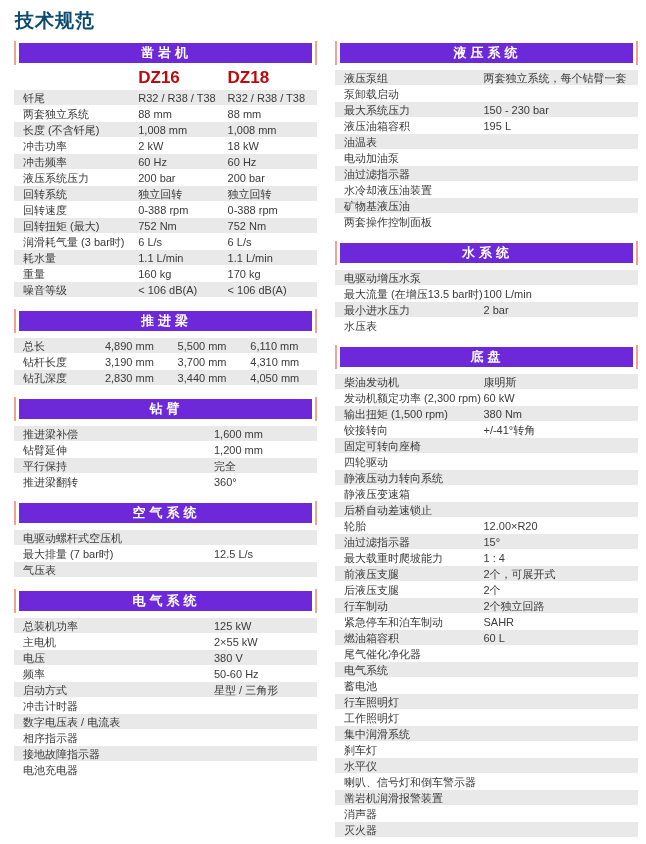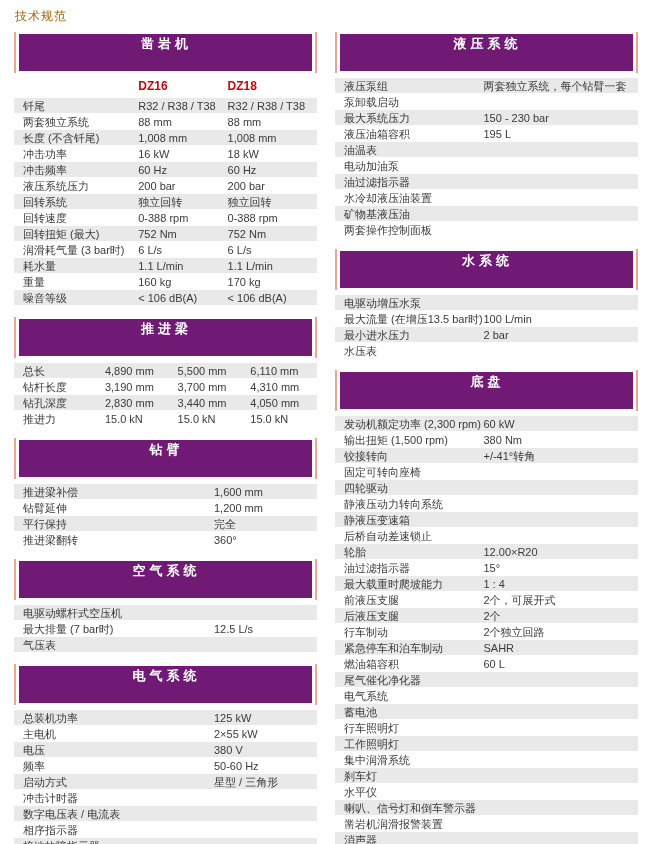--- a/index.html
+++ b/index.html
@@ -3,48 +3,48 @@
 <meta charset="utf-8">
 <style>
   html,body{margin:0;padding:0;background:#ffffff;}
   body{
     width:646px;height:844px;overflow:hidden;
     font-family:"Liberation Sans","DejaVu Sans",sans-serif;
     color:#3a3a3a;
   }
   .page{box-sizing:border-box;padding:8px 14px 0 14px;}
   .page-title{
-    font-size:12px;font-weight:normal;color:#a16207;
+    font-size:19px;font-weight:bold;color:#0c4a6e;
     margin:0 0 9px 1px;letter-spacing:1px;
   }
   .cols{display:flex;gap:18px;align-items:flex-start;}
   .col{width:303px;flex:0 0 303px;}
   .spec-section{margin-bottom:13px;}
   .bar-wrap{position:relative;margin:0 5px 7px 5px;}
   .bar-wrap::before,.bar-wrap::after{
     content:"";position:absolute;top:-2px;bottom:-2px;width:2px;
     background:#eda495;
   }
   .bar-wrap::before{left:-5px;}
   .bar-wrap::after{right:-5px;}
   .bar{
-    background:#701a75;color:#ffffff;text-align:center;
-    font-size:13px;font-weight:bold;height:37px;line-height:20px;
+    background:#6d28d9;color:#ffffff;text-align:center;
+    font-size:13px;font-weight:bold;height:20px;line-height:20px;
     letter-spacing:4px;padding-left:2px;
   }
   table{border-collapse:collapse;width:100%;table-layout:fixed;}
   td{
     font-size:11px;line-height:14px;height:15px;vertical-align:middle;
     padding:0 2px 0 0;border-bottom:1px solid #ffffff;
     overflow:hidden;white-space:nowrap;
   }
   td:first-child{padding-left:9px;}
   tbody tr:nth-child(odd){background:#e9e9e9;}
   thead td{
-    color:#c2070c;font-weight:bold;font-size:12px;
+    color:#c2070c;font-weight:bold;font-size:17px;
     padding-bottom:3px;height:16px;background:#ffffff;
   }
 </style>
 </head>
 <body>
 
 <div class="page">
   <h1 class="page-title">技术规范</h1>
   <div class="cols">
     <div class="col" id="col-left">
@@ -76,21 +76,21 @@
                 <td>88 mm</td>
                 <td>88 mm</td>
               </tr>
               <tr>
                 <td>长度 (不含钎尾)</td>
                 <td>1,008 mm</td>
                 <td>1,008 mm</td>
               </tr>
               <tr>
                 <td>冲击功率</td>
-                <td>16 kW</td>
+                <td>2 kW</td>
                 <td>18 kW</td>
               </tr>
               <tr>
                 <td>冲击频率</td>
                 <td>60 Hz</td>
                 <td>60 Hz</td>
               </tr>
               <tr>
                 <td>液压系统压力</td>
                 <td>200 bar</td>
@@ -157,26 +157,20 @@
                 <td>3,190 mm</td>
                 <td>3,700 mm</td>
                 <td>4,310 mm</td>
               </tr>
               <tr>
                 <td>钻孔深度</td>
                 <td>2,830 mm</td>
                 <td>3,440 mm</td>
                 <td>4,050 mm</td>
               </tr>
-              <tr>
-                <td>推进力</td>
-                <td>15.0 kN</td>
-                <td>15.0 kN</td>
-                <td>15.0 kN</td>
-              </tr>
             </tbody>
           </table>
         </section>
         <section class="spec-section">
           <div class="bar-wrap">
             <div class="bar">钻臂</div>
           </div>
           <table>
             <colgroup>
               <col style="width: 66%;">
@@ -351,20 +345,24 @@
         <section class="spec-section">
           <div class="bar-wrap">
             <div class="bar">底盘</div>
           </div>
           <table>
             <colgroup>
               <col style="width: 49%;">
               <col style="width: 51%;">
             </colgroup>
             <tbody>
+              <tr>
+                <td>柴油发动机</td>
+                <td>康明斯</td>
+              </tr>
               <tr>
                 <td>发动机额定功率 (2,300 rpm)</td>
                 <td>60 kW</td>
               </tr>
               <tr>
                 <td>输出扭矩 (1,500 rpm)</td>
                 <td>380 Nm</td>
               </tr>
               <tr>
                 <td>铰接转向</td>

